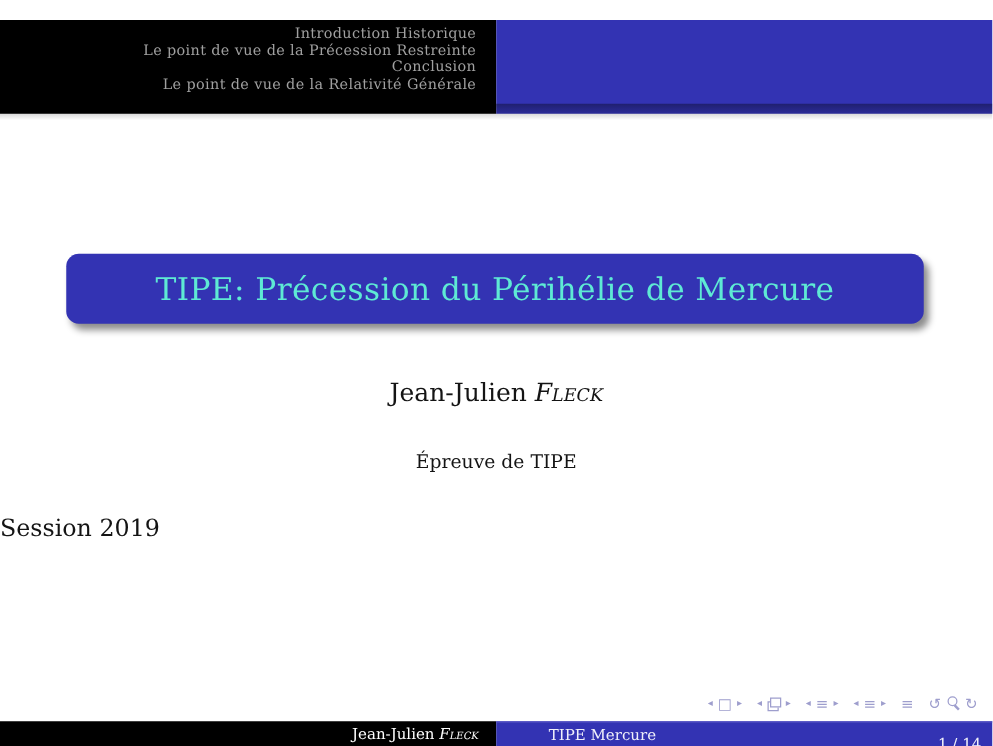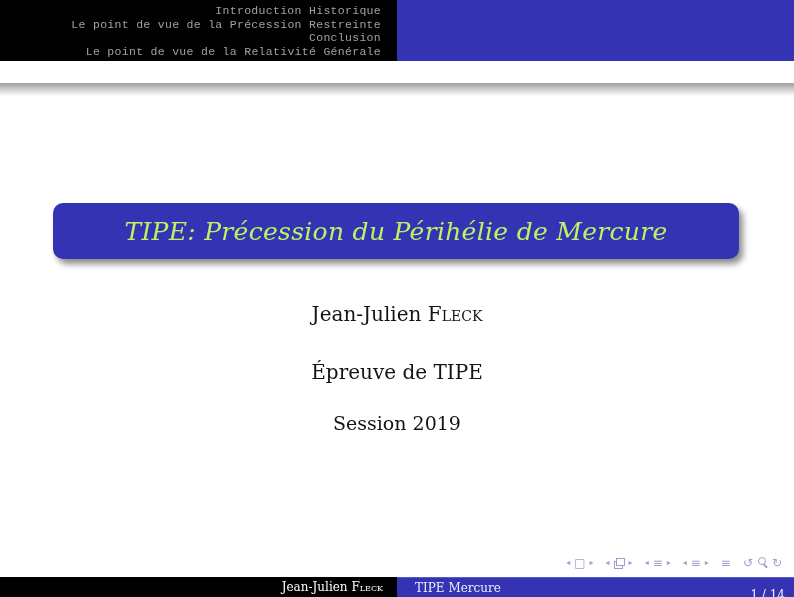--- a/index.html
+++ b/index.html
@@ -6,21 +6,21 @@
   .slide {
     position: relative;
     width: 794px;
     height: 597px;
     background: #ffffff;
     overflow: hidden;
     font-family: "DejaVu Serif", serif;
   }
 
   
-  .header { position: absolute; top: 0; left: 0; right: 0; height: 61px; display: flex; font-family: Liberation Mono, monospace; }
+  .header { position: absolute; top: 16px; left: 0; right: 0; height: 75px; display: flex; }
   .header-left {
     width: 50%; background: #000000; box-sizing: border-box;
     display: flex; flex-direction: column; justify-content: flex-start;
     padding: 4px 16px 0 0; text-align: right;
   }
   .header-left .sec {
     color: #a0a0a0; font-size: 11.5px; line-height: 13.6px;
     letter-spacing: 0.3px; white-space: nowrap; cursor: pointer;
   }
   .header-right { width: 50%; background: #3333b3; }
@@ -29,35 +29,35 @@
     background: linear-gradient(to bottom, rgba(0,0,0,0.38), rgba(0,0,0,0.0));
   }
 
   
   .title-box {
     position: absolute; left: 53px; top: 203px; width: 686px; height: 56px;
     background: #3333b3; border-radius: 10px;
     box-shadow: 4px 5px 6px rgba(0,0,0,0.45);
     display: flex; align-items: center; justify-content: center;
   }
-  .title-text { color: #bef264; font-size: 25px; letter-spacing: 0.3px; font-style: italic; }
+  .title-text { color: #5eead4; font-size: 25px; letter-spacing: 0.3px; }
 
   
   .author-line {
     position: absolute; top: 302px; left: 0; right: 0;
     text-align: center; font-size: 20px; color: #141414;
   }
-  .smallcaps { font-variant: small-caps; }
+  .smallcaps { font-variant: small-caps; font-style: italic; }
   .subtitle-line {
     position: absolute; top: 360px; left: 0; right: 0;
-    text-align: center; font-size: 20px; color: #141414;
+    text-align: center; font-size: 15px; color: #141414;
   }
   .session-line {
     position: absolute; top: 412px; left: 0; right: 0;
-    text-align: center; font-size: 19px; color: #141414;
+    text-align: left; font-size: 19px; color: #141414;
   }
 
   
   .navbar {
     position: absolute; top: 554px; right: 12px; height: 18px;
     display: flex; align-items: center; gap: 12px;
     color: #9e9ecd; font-family: "DejaVu Sans", sans-serif; font-size: 12px;
   }
   .nav-group { display: flex; align-items: center; gap: 4px; cursor: pointer; }
   .nav-arrow { font-size: 8px; line-height: 1; }
@@ -92,21 +92,21 @@
     width: 50%; background: #000000; box-sizing: border-box;
     display: flex; align-items: center; justify-content: flex-end;
     padding-right: 14px; font-size: 12px; white-space: nowrap;
   }
   .footer-right {
     width: 50%; background: #3333b3; box-sizing: border-box;
     border-top: 1px solid #5a58c6;
     display: flex; align-items: center; justify-content: space-between;
     padding: 0 9px 0 18px; font-size: 12px; white-space: nowrap;
   }
-  .footer-right .short-title { color: #f0f0fa; }
+  .footer-right .short-title { color: #f0f0fa; margin-left: 24px; }
   .footer-right .page-num { color: #f0f0fa; margin-top: 15px; }
 </style>
 </head>
 <body>
 
 <div class="slide">
 
   <div class="header">
     <div class="header-left">
       <div class="sec">Introduction Historique</div>

